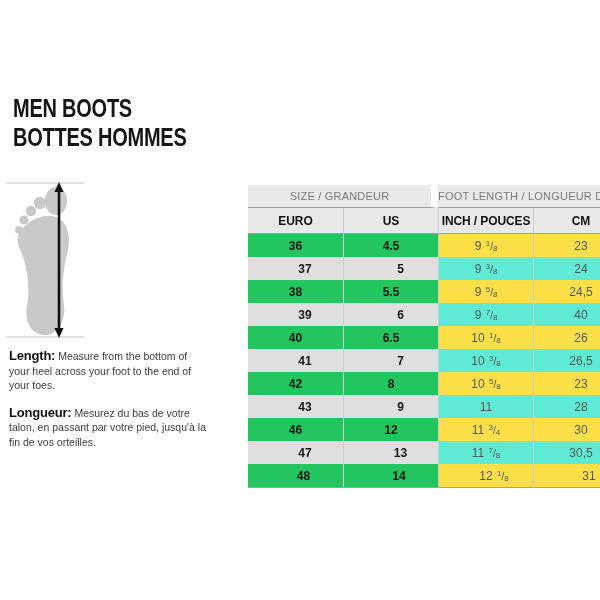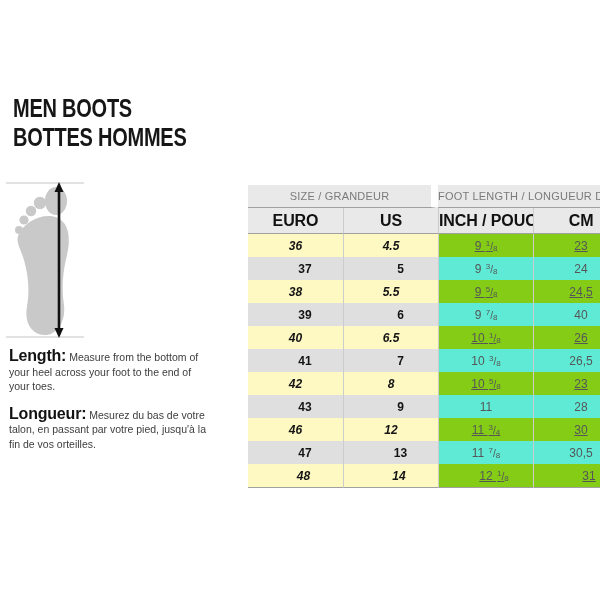--- a/index.html
+++ b/index.html
@@ -11,46 +11,46 @@
   .title{
     position:absolute;left:13px;top:94px;
     font-size:25px;line-height:29px;font-weight:800;letter-spacing:-.3px;color:#161616;
     transform:scaleX(.80);transform-origin:left top;white-space:nowrap;
   }
   
   .foot-wrap{position:absolute;left:4px;top:179px;width:92px;height:162px;}
   
   .note{position:absolute;left:9px;top:349px;width:197px;font-size:10.5px;line-height:14.5px;color:#3d3d3d;}
   .note p{margin:0 0 13px 0;}
-  .note b{font-size:16px;color:#131313;letter-spacing:-.2px;}
+  .note b{font-size:13px;color:#131313;letter-spacing:-.2px;}
   
   .tbl{
     position:absolute;left:207px;top:185px;width:380px;
     border-collapse:separate;border-spacing:0;table-layout:fixed;
     font-size:12px;
     margin-left:41px;
   }
   .tbl col{width:95px;}
   .tbl td,.tbl th{padding:0;text-align:center;vertical-align:middle;overflow:hidden;white-space:nowrap;}
   tr.group-row th{
     height:22px;background:#e9e9e9;color:#7a7a7a;font-weight:400;font-size:11px;
     letter-spacing:.2px;border-bottom:1px solid #a0a0a0;
   }
   th.group-size{border-right:7px solid #ffffff;}
   tr.cols-row th{
-    height:25px;background:#e9e9e9;color:#111;font-weight:700;font-size:16px;
+    height:25px;background:#e9e9e9;color:#111;font-weight:700;font-size:12px;
     border-bottom:1px solid #a0a0a0;letter-spacing:-.1px;
   }
   .tbl tbody td{height:23px;}
   .c-div{border-left:1px solid #cccccc;}
   .c-size{font-weight:700;color:#141414;}
   .c-len{font-weight:400;color:#565658;}
-  tr.r-odd  .c-size{background:#fef9c3;font-style:italic;}
+  tr.r-odd  .c-size{background:#22c55e;}
   tr.r-even .c-size{background:#dfdfdf;padding-left:19px;}
-  tr.r-odd  .c-len{background:#84cc16;text-decoration:underline;}
+  tr.r-odd  .c-len{background:#fde047;}
   tr.r-even .c-len{background:#5eead4;}
   .tbl tbody tr:last-child td{border-bottom:1px solid #a0a0a0;padding-left:16px;}
   
   .fnum{font-size:8px;position:relative;top:-4px;margin-left:1px;}
   .fsl{font-size:10px;}
   .fden{font-size:8px;position:relative;top:1px;}
 </style>
 </head>
 <body>
 

